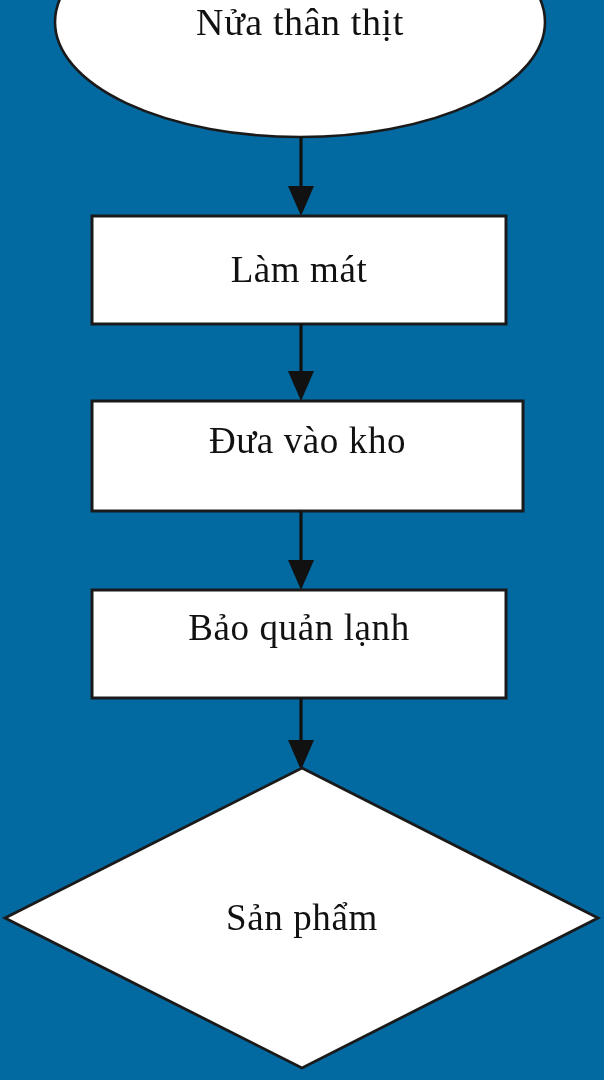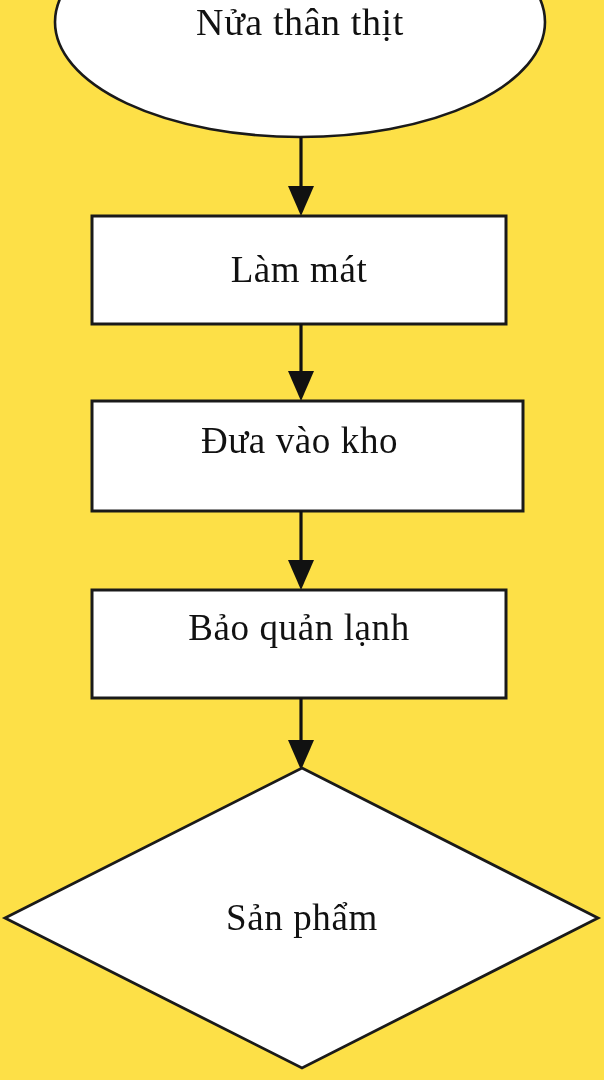--- a/index.html
+++ b/index.html
@@ -11,21 +11,21 @@
   body {
     width: 604px;
     height: 1080px;
     overflow: hidden;
     font-family: "Liberation Serif", "DejaVu Serif", serif;
   }
   #flow-root {
     position: relative;
     width: 604px;
     height: 1080px;
-    background: #fde047;
+    background: #0369a1;
   }
   #flow-svg {
     position: absolute;
     top: 0;
     left: 0;
     width: 604px;
     height: 1080px;
     display: block;
   }
   .node-shape {
@@ -91,21 +91,21 @@
     <line class="edge-line" x1="301" y1="698" x2="301" y2="752"></line>
     <polygon class="edge-head" points="301,770 288,740 314,740"></polygon>
 
     <polygon class="node-shape shape-diamond" points="302,768 598,918 302,1068 5,918"></polygon>
   </svg>
 
   <div class="node-label label-start" style="left:55px; top:-93px; width:490px; height:230px;">Nửa thân thịt</div>
 
   <div class="node-label label-process" style="left:92px; top:216px; width:414px; height:108px;">Làm mát</div>
 
-  <div class="node-label label-process" style="left:84px; top:401px; width:431px; height:80px;">Đưa vào kho</div>
+  <div class="node-label label-process" style="left:92px; top:401px; width:431px; height:80px;">Đưa vào kho</div>
 
   <div class="node-label label-process" style="left:92px; top:590px; width:414px; height:76px;">Bảo quản lạnh</div>
 
   <div class="node-label label-end" style="left:92px; top:828px; width:420px; height:180px;">
     <span class="line-1">Sản phẩm</span>
   </div>
 
 </div>
 
 </body></html>

